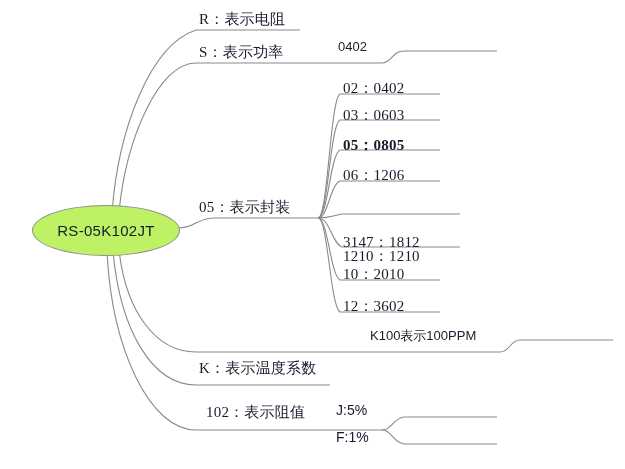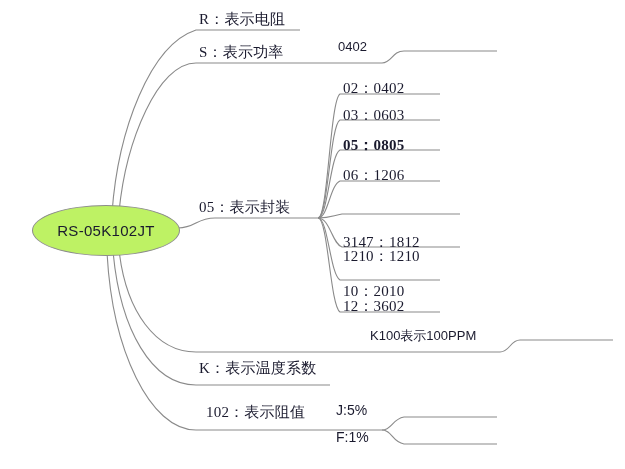--- a/index.html
+++ b/index.html
@@ -113,21 +113,21 @@
 
 
   <div class="node-label sans" style="left:338px; top:38px;">0402</div>
 
   <div class="node-label" style="left:343px; top:80px;">02：0402</div>
   <div class="node-label" style="left:343px; top:107px;">03：0603</div>
   <div class="node-label" style="left:343px; top:137px;font-weight:bold;">05：0805</div>
   <div class="node-label" style="left:343px; top:167px;">06：1206</div>
   <div class="node-label" style="left:343px; top:201px;margin-top:47px;">1210：1210</div>
   <div class="node-label" style="left:343px; top:234px;">3147：1812</div>
-  <div class="node-label" style="left:343px; top:283px;text-align:right;">10：2010</div>
+  <div class="node-label" style="left:343px; top:266px;text-align:right;">10：2010</div>
   <div class="node-label" style="left:343px; top:298px;">12：3602</div>
 
   <div class="node-label sans" style="left:370px; top:327px;">K100表示100PPM</div>
 
   <div class="node-label sans small" style="left:336px; top:402px;">J:5%</div>
   <div class="node-label sans small" style="left:336px; top:429px;">F:1%</div>
 
 </div>
 
 </body></html>

